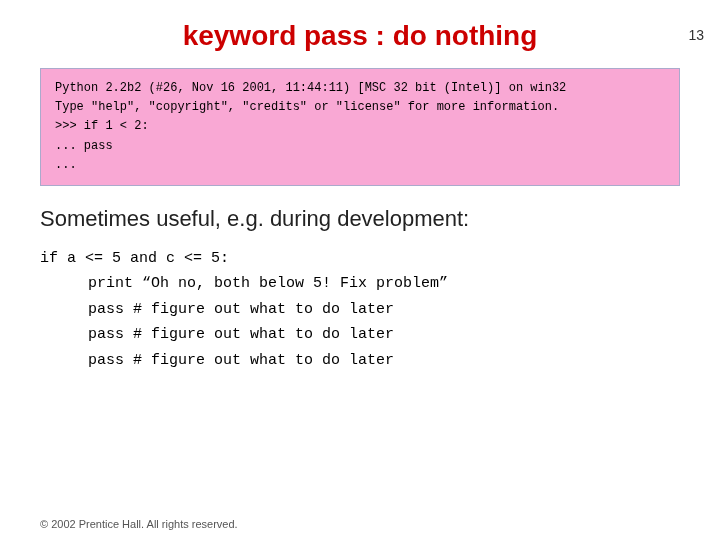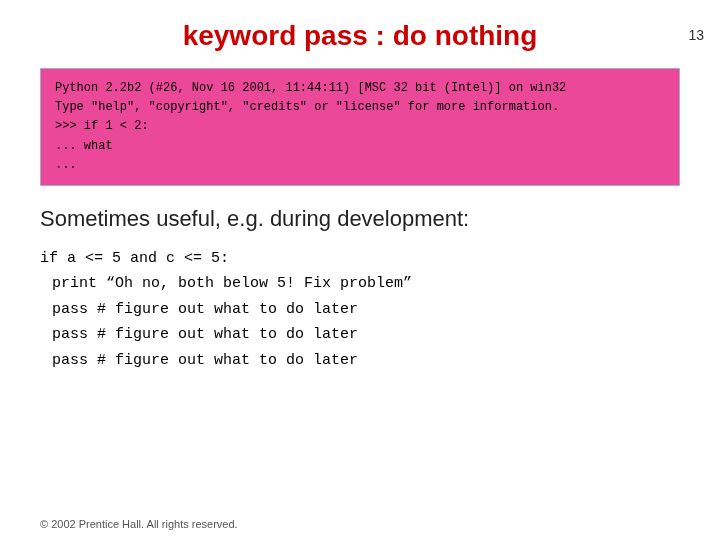--- a/index.html
+++ b/index.html
@@ -28,21 +28,21 @@
     .title {
       text-align: center;
       font-size: 28px;
       font-weight: bold;
       color: #cc0000;
       margin-bottom: 16px;
       font-family: Arial, sans-serif;
     }
 
     .code-box {
-      background: #ec4899;
+      background: #f9a8d4;
       border: 1px solid #aaaacc;
       padding: 10px 14px;
       font-family: 'Courier New', Courier, monospace;
       font-size: 12px;
       color: #000;
       line-height: 1.6;
       margin-bottom: 20px;
     }
 
     .subtitle {
@@ -57,21 +57,21 @@
       font-size: 15px;
       color: #000;
       line-height: 1.7;
     }
 
     .code-line {
       display: block;
     }
 
     .indent1 {
-      margin-left: 12px;
+      margin-left: 48px;
     }
 
     .footer {
       position: absolute;
       bottom: 10px;
       left: 40px;
       font-size: 11px;
       color: #555;
     }
   </style>
@@ -80,21 +80,21 @@
 
 <div class="page-number">13</div>
 
 <div class="content">
   <div class="title">keyword  pass : do nothing</div>
 
   <div class="code-box">
     <span>Python 2.2b2 (#26, Nov 16 2001, 11:44:11) [MSC 32 bit (Intel)] on win32</span><br>
     <span>Type "help", "copyright", "credits" or "license" for more information.</span><br>
     <span>&gt;&gt;&gt; if 1 &lt; 2:</span><br>
-    <span>...    what</span><br>
+    <span>...    pass</span><br>
     <span>...</span>
   </div>
 
   <div class="subtitle">Sometimes useful, e.g. during development:</div>
 
   <div class="code-section">
     <span class="code-line">if a &lt;= 5 and c &lt;= 5:</span>
     <span class="code-line indent1">    print “Oh no, both below 5! Fix problem”</span>
     <span class="code-line indent1">    pass                # figure out what to do later</span>
     <span class="code-line indent1">    pass                # figure out what to do later</span>

